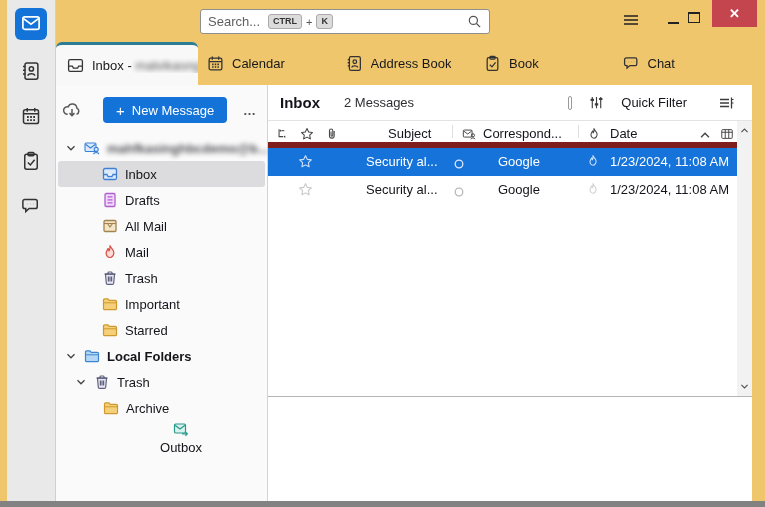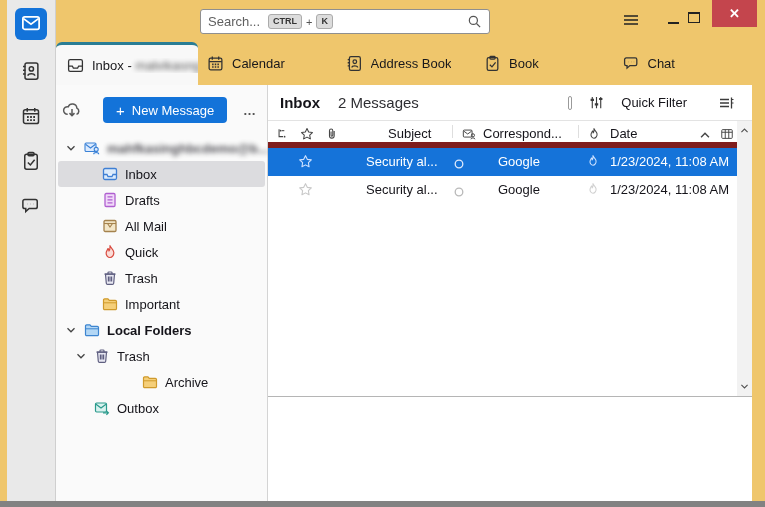--- a/index.html
+++ b/index.html
@@ -54,29 +54,29 @@
   .frow .chev{width:14px;height:14px;color:#444;flex:none;}
   .frow .chev svg{width:14px;height:14px;}
   .frow .ficon{width:16px;height:16px;flex:none;margin-left:3px;}
   .frow .ficon svg{width:16px;height:16px;}
   .frow .flabel{margin-left:4px;white-space:nowrap;}
   .frow.selected::before{content:"";position:absolute;left:2px;right:2px;top:0;bottom:0;background:#dcdcdf;border-radius:3px;}
   .frow>*{position:relative;}
   .pl-a{padding-left:8px;}   
   .pl-2{padding-left:43px;}  
   .pl-t{padding-left:18px;}  
-  .pl-arch{padding-left:83px;}
-  .pl-out{padding-left:35px;}
+  .pl-arch{padding-left:44px;}
+  .pl-out{padding-left:35px;flex-direction:column;}
   .bold{font-weight:bold;}
   .acct-mail{font-weight:bold;}
   
   .rightpane{flex:1;display:flex;flex-direction:column;background:#fff;min-width:0;}
   .list-header{height:36px;flex:none;border-bottom:1px solid #e3e3e3;display:flex;align-items:center;padding:0 17px 0 12px;}
   .lh-title{font-size:15px;font-weight:bold;}
-  .lh-count{font-size:15px;margin-left:18px;color:#2f2f33;}
+  .lh-count{font-size:13px;margin-left:24px;color:#2f2f33;}
   .lh-right{margin-left:auto;display:flex;align-items:center;gap:17px;}
   .pill{width:4px;height:14px;border:1px solid #9a9a9a;border-radius:2px;}
   .sliders{width:15px;height:15px;color:#3b3b3b;}
   .sliders svg{width:15px;height:15px;}
   .qf-label{font-size:13px;}
   .disp-ic{width:17px;height:16px;color:#3b3b3b;margin-left:14px;}
   .disp-ic svg{width:17px;height:16px;}
   .list-region{flex:1;position:relative;min-height:0;}
   .colheader{height:27px;border-bottom:6px solid #7f1d1d;position:relative;margin-right:15px;}
   .ch-ic{position:absolute;top:6px;width:14px;height:14px;color:#444;}
@@ -259,35 +259,42 @@
                 <rect x="2" y="2.5" width="12" height="11" rx="1.2" fill="#f3e6c8" stroke="#a5824d" stroke-width="1.3"></rect>
                 <path d="M2 5.5 h12" stroke="#a5824d" stroke-width="1.1"></path>
                 <path d="M5.5 5.5 L8 9 L10.5 5.5" fill="none" stroke="#a5824d" stroke-width="1.1"></path>
               </svg></span>
           <span class="flabel">All Mail</span>
         </div>
         <div class="frow pl-2">
           <span class="ficon"><svg viewBox="0 0 16 16">
                 <path d="M8 1.5 C8.5 4 11.5 5 11.8 8.2 C12.1 11 10.2 13.5 8 13.5 C5.8 13.5 3.9 11.2 4.2 8.6 C4.4 6.8 5.6 5.9 6 4.5 C6.8 5.3 7 6 6.9 7 C7.8 6.3 8.1 4 8 1.5 Z" fill="#fbdcd7" stroke="#d84b40" stroke-width="1.2" stroke-linejoin="round"></path>
               </svg></span>
-          <span class="flabel">Quick</span>
+          <span class="flabel">Mail</span>
         </div>
         <div class="frow pl-2">
           <span class="ficon"><svg viewBox="0 0 16 16" fill="#e8e8f2" stroke="#5f5f80" stroke-width="1.2">
                 <path d="M3.5 4.2 h9 l-.8 9 a1.2 1.2 0 0 1 -1.2 1.1 h-5 a1.2 1.2 0 0 1 -1.2 -1.1 Z"></path>
                 <path d="M2.5 4.2 h11 M6 4.2 v-1.4 a0.8 0.8 0 0 1 .8 -.8 h2.4 a0.8 0.8 0 0 1 .8 .8 V4.2 M6.4 6.6 v4.8 M8 6.6 v4.8 M9.6 6.6 v4.8" fill="none"></path>
               </svg></span>
           <span class="flabel">Trash</span>
         </div>
         <div class="frow pl-2">
           <span class="ficon"><svg viewBox="0 0 16 16">
                 <path d="M1.5 4 a1.2 1.2 0 0 1 1.2 -1.2 h3.2 l1.4 1.6 h6 a1.2 1.2 0 0 1 1.2 1.2 v6.8 a1.2 1.2 0 0 1 -1.2 1.2 h-10.6 a1.2 1.2 0 0 1 -1.2 -1.2 Z" fill="#f5cf79" stroke="#cf9a2c" stroke-width="1.2"></path>
                 <path d="M1.5 6.8 h13" stroke="#cf9a2c" stroke-width="1"></path>
               </svg></span>
           <span class="flabel">Important</span>
+        </div>
+        <div class="frow pl-2">
+          <span class="ficon"><svg viewBox="0 0 16 16">
+                <path d="M1.5 4 a1.2 1.2 0 0 1 1.2 -1.2 h3.2 l1.4 1.6 h6 a1.2 1.2 0 0 1 1.2 1.2 v6.8 a1.2 1.2 0 0 1 -1.2 1.2 h-10.6 a1.2 1.2 0 0 1 -1.2 -1.2 Z" fill="#f5cf79" stroke="#cf9a2c" stroke-width="1.2"></path>
+                <path d="M1.5 6.8 h13" stroke="#cf9a2c" stroke-width="1"></path>
+              </svg></span>
+          <span class="flabel">Starred</span>
         </div>
         <div class="frow pl-a">
           <span class="chev"><svg viewBox="0 0 16 16" fill="none" stroke="#444" stroke-width="1.5">
                 <path d="M4 6 l4 4 4 -4"></path>
               </svg></span>
           <span class="ficon"><svg viewBox="0 0 16 16">
                 <path d="M1.5 4 a1.2 1.2 0 0 1 1.2 -1.2 h3.2 l1.4 1.6 h6 a1.2 1.2 0 0 1 1.2 1.2 v6.8 a1.2 1.2 0 0 1 -1.2 1.2 h-10.6 a1.2 1.2 0 0 1 -1.2 -1.2 Z" fill="#b3d7f5" stroke="#3d85d0" stroke-width="1.2"></path>
                 <path d="M1.5 6.8 h13" stroke="#3d85d0" stroke-width="1"></path>
               </svg></span>
           <span class="flabel bold">Local Folders</span>

